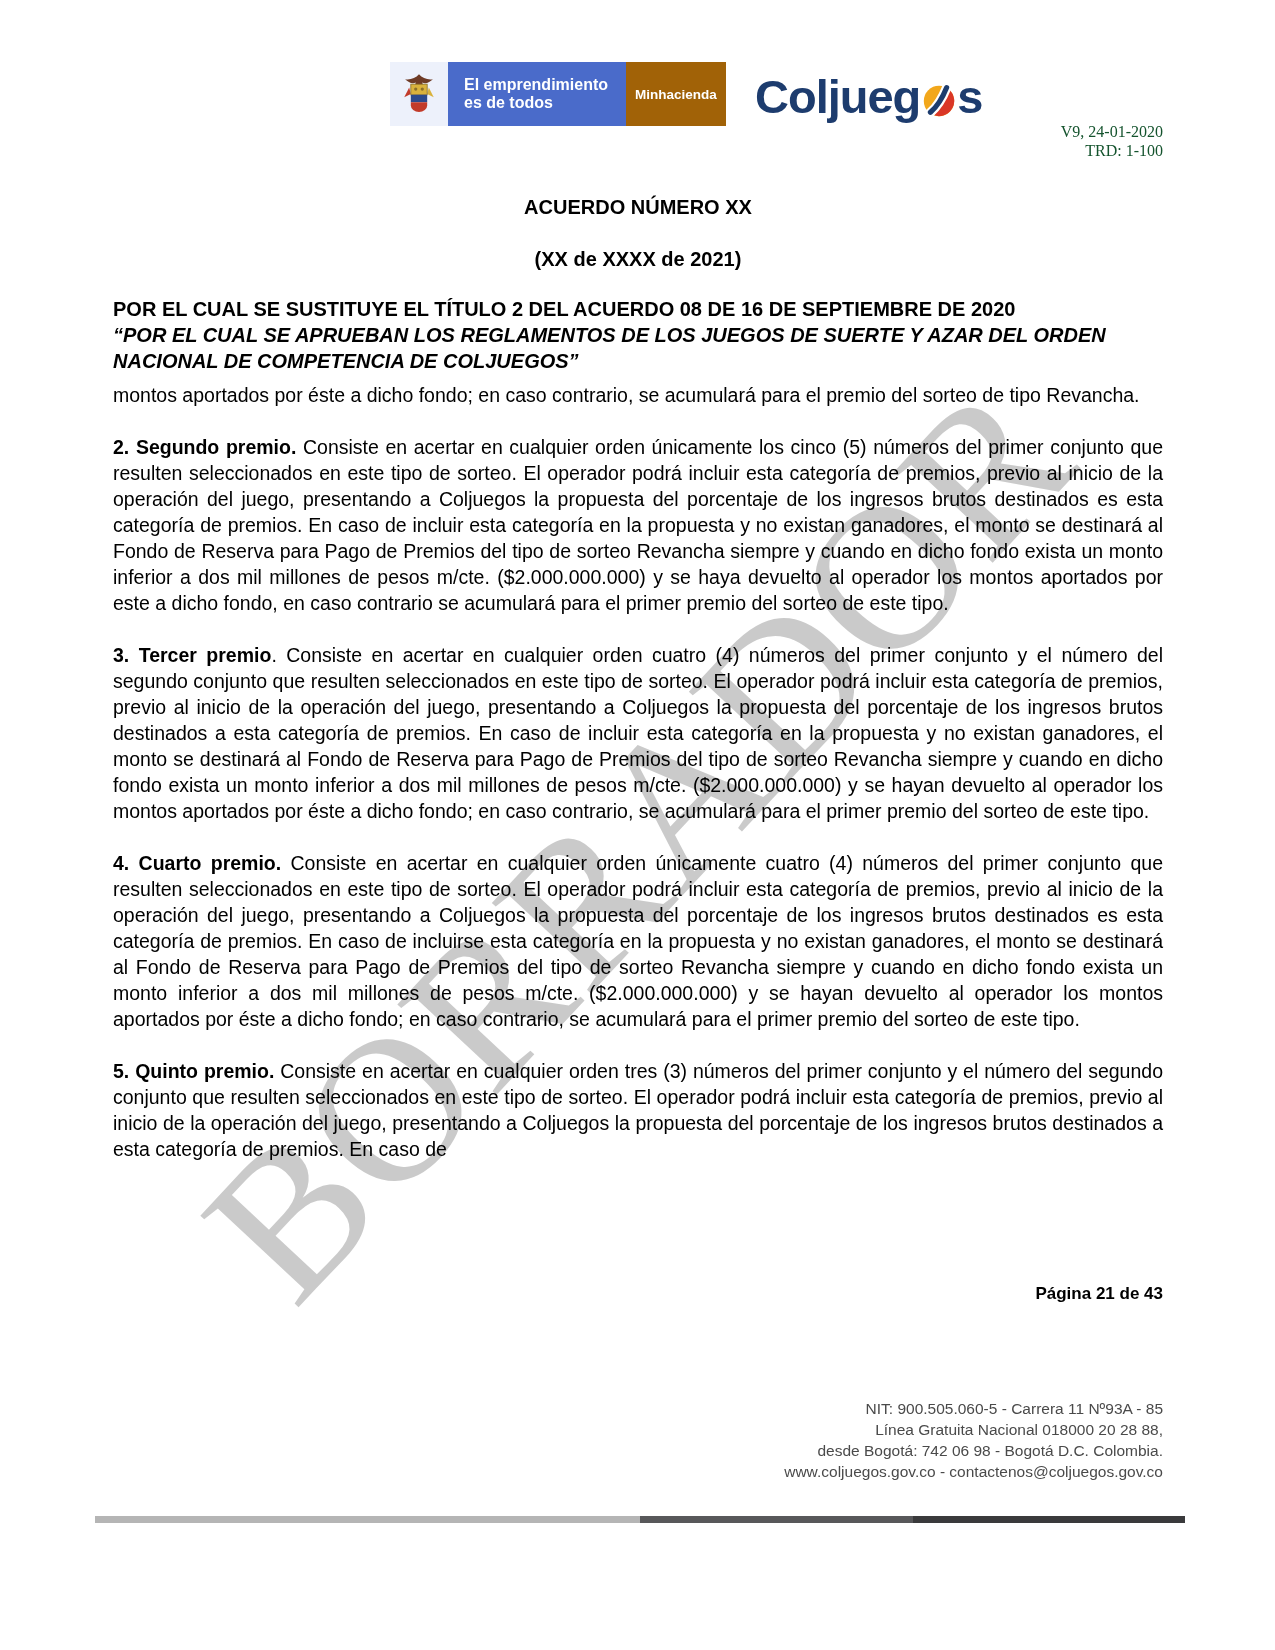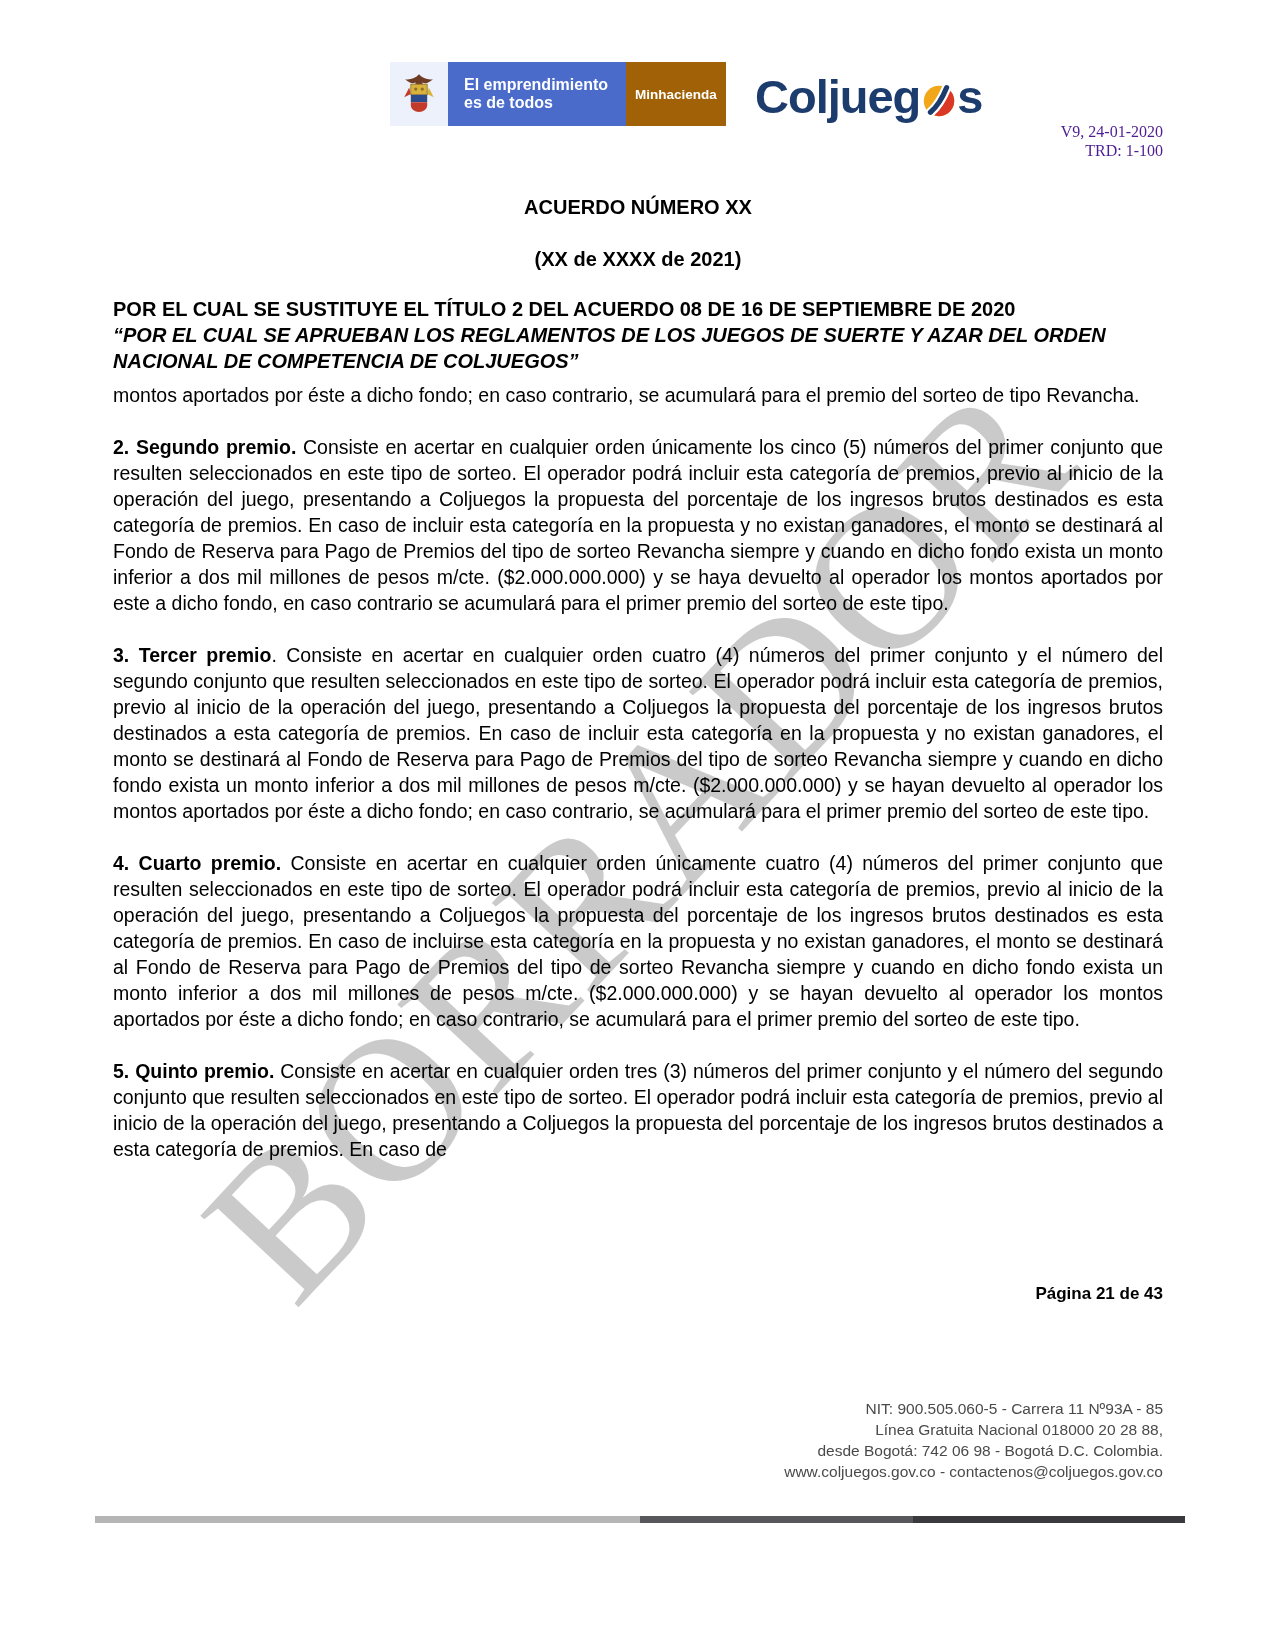--- a/index.html
+++ b/index.html
@@ -34,21 +34,21 @@
     font-size:13.5px;display:flex;align-items:center;justify-content:center;
   }
   .brand{
     position:absolute;left:755px;top:70px;height:52px;
     display:flex;align-items:center;
     font-size:47px;font-weight:bold;letter-spacing:-1px;color:#1d3c6e;
   }
   .brand svg{margin:8px -1px 0 0;}
   .version{
     position:absolute;right:112px;top:122px;text-align:right;
-    font-family:"Liberation Serif", serif;font-size:16px;line-height:19px;color:#4c1d95;
+    font-family:"Liberation Serif", serif;font-size:16px;line-height:19px;color:#14532d;
   }
 
   
   .content{position:absolute;left:113px;width:1050px;top:0;}
   .title-1{position:absolute;width:100%;top:196px;text-align:center;font-size:20px;font-weight:bold;}
   .title-2{position:absolute;width:100%;top:248px;text-align:center;font-size:20px;font-weight:bold;}
   .title-3{position:absolute;width:100%;top:296px;text-align:left;font-size:20px;font-weight:bold;line-height:26px;}
   .title-3 .quote{font-style:italic;}
 
   

